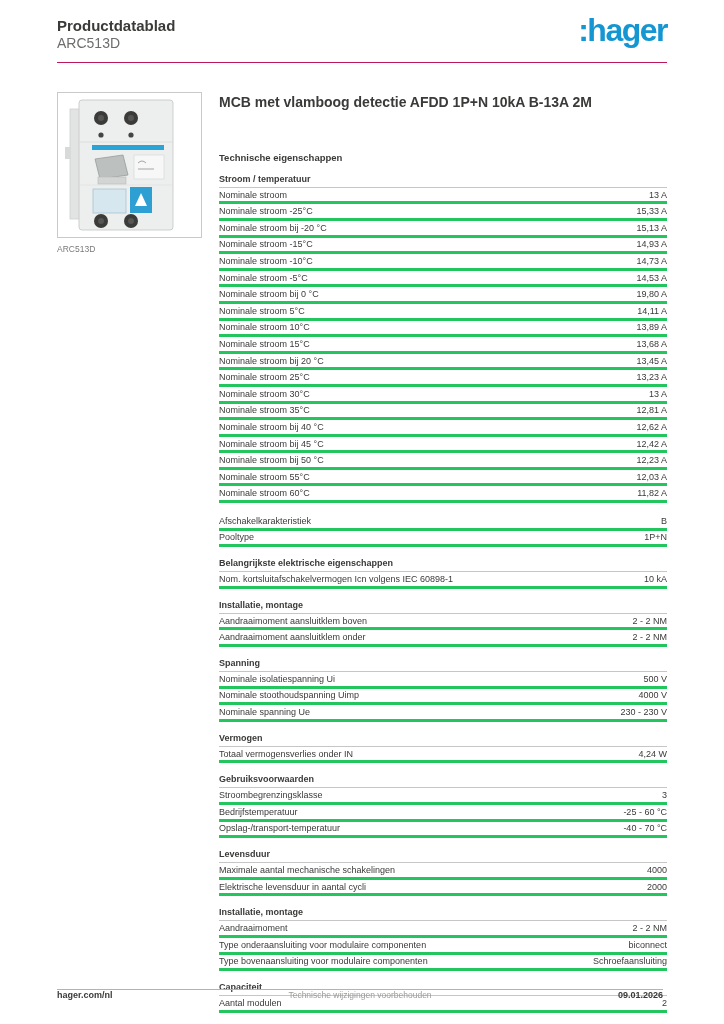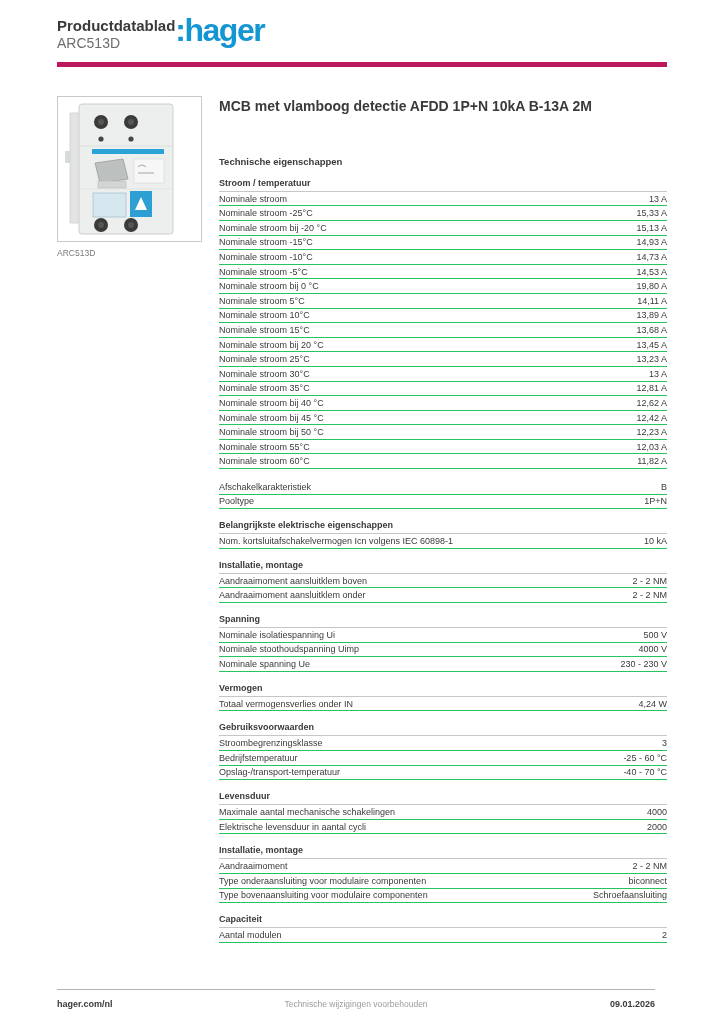--- a/index.html
+++ b/index.html
@@ -10,24 +10,26 @@
     font-family:"Liberation Sans", sans-serif;
     color:#3a3a39;
     overflow:hidden;
     box-sizing:border-box;
   }
   
   .header{
     margin:0 57px;
     padding-top:17px;
     padding-bottom:8px;
-    border-bottom:5px solid #be185d;
+    border-bottom:1px solid #be185d;
     display:flex;
+    justify-content:space-between;
     align-items:flex-start;
     height:37px;
+    gap:20px;
   }
   .doc-type{font-size:15px;font-weight:bold;color:#3a3a39;line-height:1.2;}
   .product-code{font-size:14px;color:#6d6d6c;line-height:1.25;}
   .logo{
     font-size:32px;
     font-weight:bold;
     letter-spacing:-1.5px;
     line-height:30px;
     margin-top:-2px;
   }
@@ -47,31 +49,30 @@
   .sections{margin-top:5px;}
   .section{margin-top:11px;}
   .section-title{
     font-size:9px;font-weight:bold;
     padding-bottom:3px;
     border-bottom:1px solid #c6c6c6;
   }
   .spec-row{
     display:flex;justify-content:space-between;align-items:center;
     height:13.6px;
-    border-bottom:1px solid #22c55e;
+    border-bottom:3px solid #22c55e;
     font-size:9px;
   }
   .spec-label{white-space:nowrap;overflow:hidden;}
   .spec-value{white-space:nowrap;padding-left:10px;}
   
   .footer{
     position:absolute;
-    left:57px;right:69px;top:989px;
+    left:57px;right:61px;top:989px;
     border-top:1px solid #b3b3b3;
-    padding-top:9px;
     display:flex;align-items:baseline;
   }
   .footer-left{font-size:9px;font-weight:bold;color:#3a3a39;flex:1;text-align:left;}
   .footer-center{font-size:8.5px;color:#9c9c9b;flex:2;text-align:center;}
   .footer-right{font-size:9px;font-weight:bold;color:#3a3a39;flex:1;text-align:right;}
 </style>
 </head>
 <body>
 
 <div class="page">

